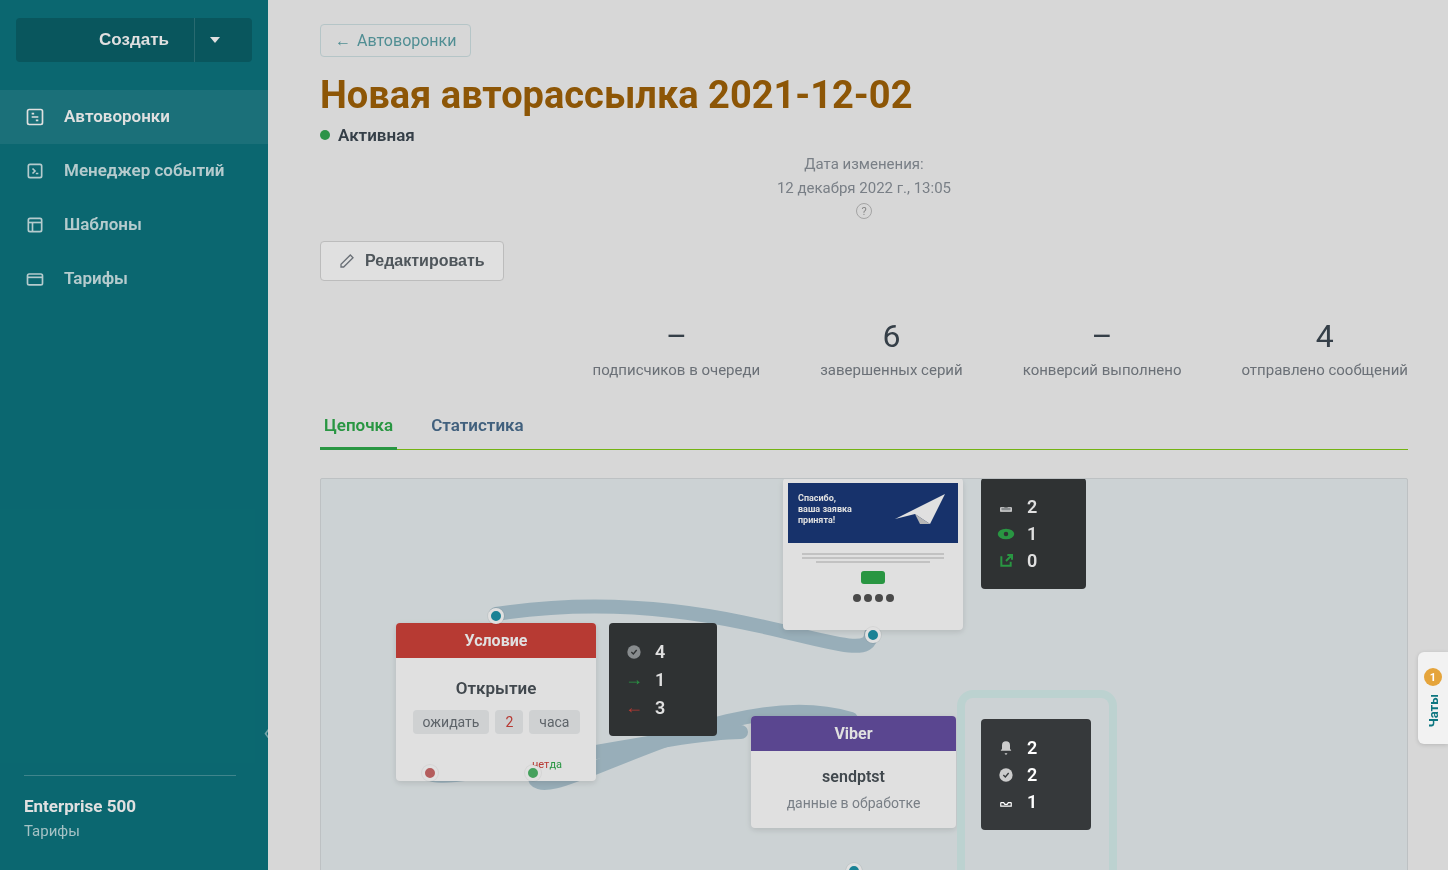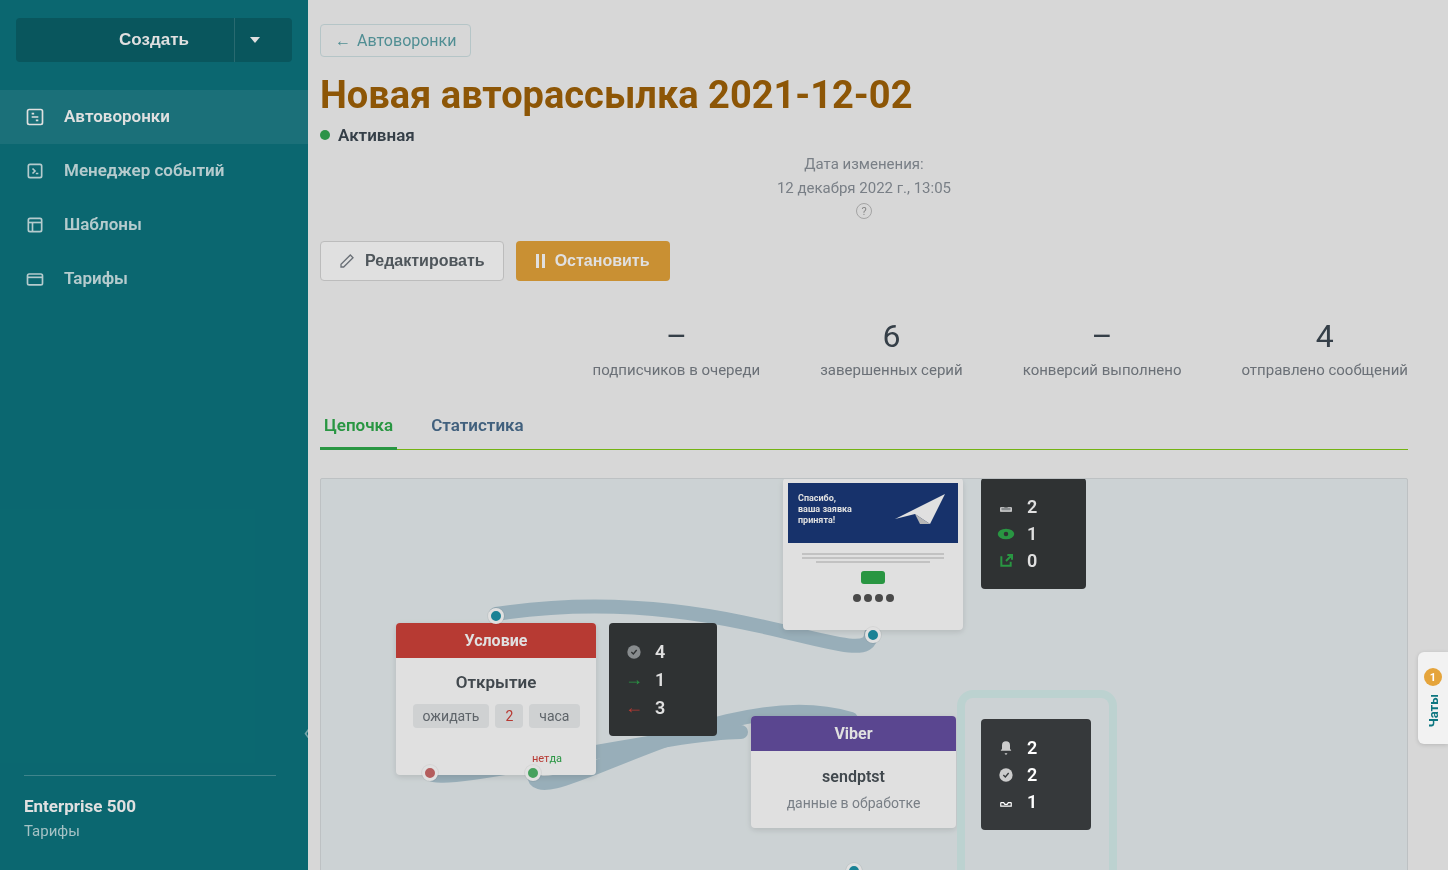--- a/index.html
+++ b/index.html
@@ -1,20 +1,20 @@
 <!DOCTYPE html>
 <html><head>
 <meta charset="utf-8">
 <style>
 * { margin: 0; padding: 0; box-sizing: border-box; }
 body { font-family: -apple-system, BlinkMacSystemFont, "Segoe UI", Roboto, sans-serif; background: #f5f5f5; width: 1448px; height: 870px; overflow: hidden; position: relative; }
 
 .overlay { position: absolute; inset: 0; background: rgba(0,0,0,0.12); z-index: 50; pointer-events: none; }
 
-.sidebar { position: absolute; left: 0; top: 0; width: 308px; height: 870px; background: #0d7680; color: #fff; z-index: 10; }
+.sidebar { position: absolute; left: 0; top: 0; width: 268px; height: 870px; background: #0d7680; color: #fff; z-index: 10; }
 .create-wrap { padding: 18px 16px; }
 .create-btn { width: 100%; height: 44px; background: #0b626a; border: none; border-radius: 4px; color: #fff; font-size: 17px; font-weight: 600; display: flex; align-items: center; justify-content: center; position: relative; cursor: pointer; }
 .create-caret { position: absolute; right: 18px; top: 0; bottom: 0; width: 40px; border-left: 1px solid rgba(255,255,255,0.15); display: flex; align-items: center; justify-content: center; }
 .caret-down { width: 0; height: 0; border-left: 5px solid transparent; border-right: 5px solid transparent; border-top: 6px solid #fff; }
 
 .nav { margin-top: 10px; }
 .nav-item { display: flex; align-items: flex-start; padding: 16px 24px; font-size: 17px; font-weight: 600; color: #cfe8ea; cursor: pointer; gap: 18px; }
 .nav-item.active { background: rgba(255,255,255,0.08); color: #fff; }
 .nav-icon { width: 22px; height: 22px; flex-shrink: 0; display: flex; align-items: center; justify-content: center; }
 .nav-icon svg { width: 20px; height: 20px; stroke: currentColor; fill: none; stroke-width: 2; }
@@ -73,21 +73,21 @@
 
 .stat-email-metrics { left: 660px; top: -1px; width: 105px; }
 .stat-email-metrics .row .srow-icon svg { fill: #9ba0a2; }
 .stat-email-metrics .r1 svg { stroke: #fff; }
 .stat-email-metrics .r2 .srow-icon svg { fill: #2fab4c; }
 .stat-email-metrics .r3 .srow-icon svg { fill: #2fab4c; }
 
 .node-cond { left: 75px; top: 144px; width: 200px; }
 .cond-anchor-top { left: 167px; top: 129px; z-index: 5; }
 .cond-header { background: #d1423b; color: #fff; font-weight: 700; text-align: center; padding: 8px; border-radius: 4px 4px 0 0; font-size: 16px; }
-.cond-body { padding: 14px 12px 10px; text-align: center; }
+.cond-body { padding: 20px 12px 10px; text-align: center; }
 .cond-title { font-size: 17px; font-weight: 600; color: #4b5359; }
 .cond-pills { display: flex; gap: 6px; justify-content: center; margin-top: 12px; }
 .pill { background: #eceef0; padding: 4px 10px; border-radius: 4px; font-size: 14px; color: #6b7278; }
 .pill.num { color: #d1423b; }
 .cond-yn { display: flex; justify-content: flex-end; padding: 0 22px; margin-top: 24px; font-size: 11px; }
 .cond-no { color: #d1423b; } .cond-yes { color: #2fab4c; }
 .cond-dot-no { left: 101px; top: 286px; background: #cd6a6a; }
 .cond-dot-yes { left: 204px; top: 286px; background: #4fb86a; }
 
 .stat-cond { left: 288px; top: 144px; width: 108px; }
@@ -182,27 +182,20 @@
     <span>Дата изменения:</span>
     <span>12 декабря 2022 г., 13:05</span>
     <span class="qmark">?</span>
   </div>
   <div class="actions">
     <button class="btn-edit">
       <svg width="16" height="16" viewBox="0 0 24 24" fill="none" stroke="#7a8088" stroke-width="2">
           <path d="M17 3l4 4L7 21H3v-4L17 3z"></path>
         </svg>
       <span>Редактировать</span>
-    </button>
-    <button class="btn-stop">
-      <span class="icon-pause">
-          <span></span>
-          <span></span>
-        </span>
-      <span>Остановить</span>
     </button>
   </div>
 
   <div class="stats">
     <div>
         <div class="stat-val">–</div>
         <div class="stat-lbl">подписчиков в очереди</div>
       </div>
     <div>
         <div class="stat-val">6</div>

